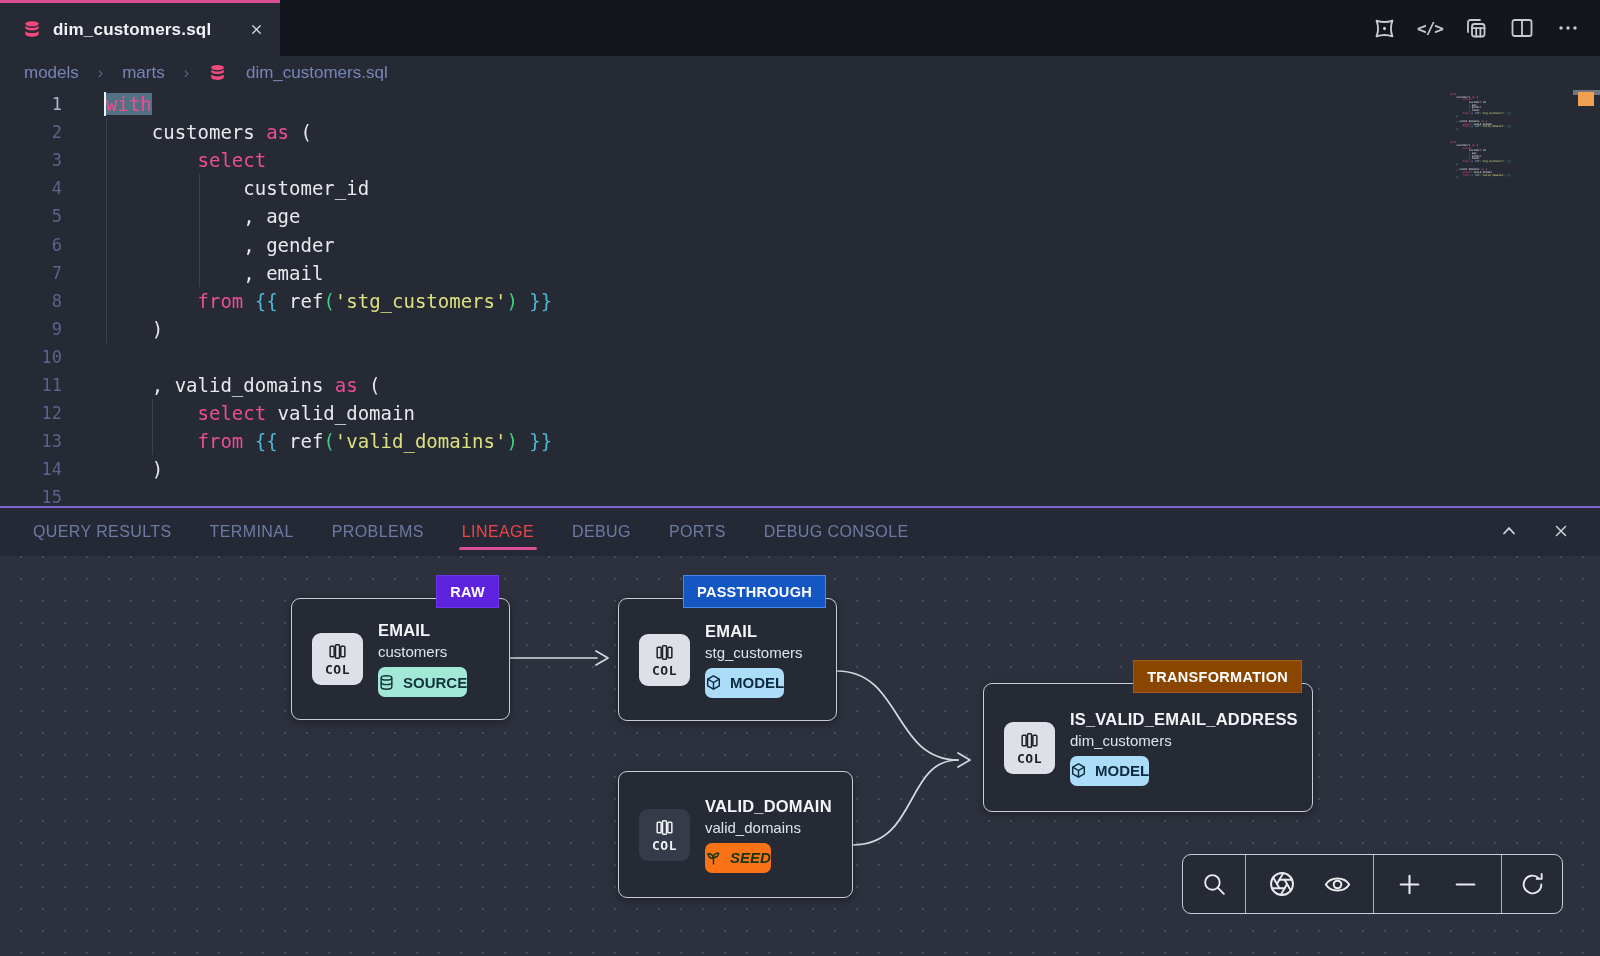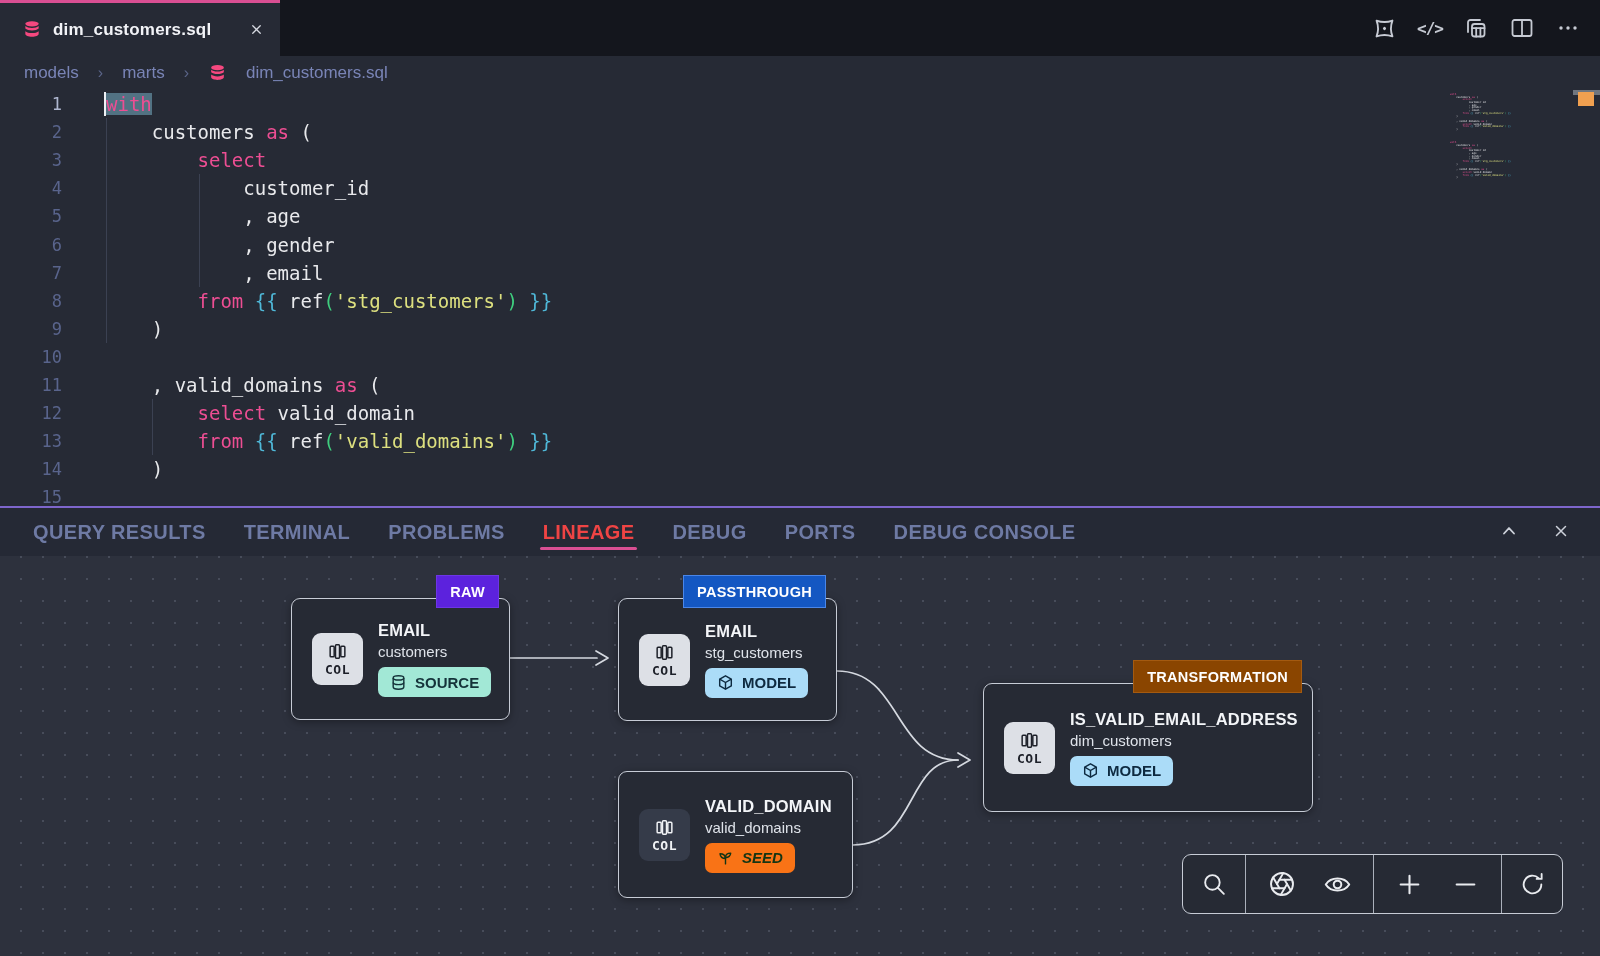--- a/index.html
+++ b/index.html
@@ -41,21 +41,21 @@
   .minimap{position:absolute; left:1450px; top:4px; width:115px; opacity:.95;}
   .mrow{height:2.7px; font-size:2.6px; line-height:2.7px; font-family:"DejaVu Sans Mono", monospace; white-space:pre;}
   .mgap{height:8px;}
   .scroll-track{position:absolute; left:1573px; top:0; width:27px; height:5px; background:#70767f;}
   .scroll-marker{position:absolute; left:1578px; top:2px; width:16px; height:14px; background:#f0a050;}
 
   
   .panelhead{position:absolute; left:0; top:506px; width:1600px; height:50px; background:var(--bg-panelhead);
              border-top:2px solid var(--divider); display:flex; align-items:center; padding-left:33px; gap:38px;}
   .ptab{position:relative; height:100%; display:flex; align-items:center; color:var(--ptab);
-        font-size:20px; font-weight:700; letter-spacing:.4px; cursor:pointer;}
+        font-size:16px; font-weight:400; letter-spacing:.4px; cursor:pointer;}
   .ptab.active{color:#ef4444;}
   .ptab.active::after{content:""; position:absolute; left:-3px; right:-3px; bottom:6px; height:3px; background:var(--accent-pink); border-radius:2px;}
   .panel-actions{position:absolute; right:24px; top:506px; height:50px; display:flex; align-items:center; gap:22px;}
   .pbtn{width:30px; height:30px; display:flex; align-items:center; justify-content:center; color:#cdd1da; cursor:pointer;}
 
   
   .canvas{position:absolute; left:0; top:556px; width:1600px; height:400px; background:var(--bg-canvas);
           background-image:radial-gradient(#474c5a 1.1px, transparent 1.2px); background-size:22px 22px; background-position:10px 12px;}
   .edges{position:absolute; left:0; top:0; width:1600px; height:400px;}
   .node{position:absolute; background:var(--node-bg); border:1.5px solid var(--node-border); border-radius:9px;
@@ -63,21 +63,21 @@
   .node-badge{position:absolute; top:-24px; right:10px; height:33px; display:flex; align-items:center; padding:0 13px;
               border-radius:0; color:#fff; font-size:14.5px; font-weight:700; letter-spacing:.3px; border:1.5px solid;}
   .col-tile{position:absolute; left:20px; top:50%; transform:translateY(-50%); width:51px; height:52px; border-radius:9px;
             display:flex; flex-direction:column; align-items:center; justify-content:center; gap:0px;}
   .col-tile.light{background:#dde0e6; color:#1d2029;}
   .col-tile.dark{background:#353b49; color:#f0f2f5;}
   .col-tile .col-label{font-size:13px; font-weight:700; letter-spacing:.5px; font-family:"DejaVu Sans Mono", monospace;}
   .node-body{margin-left:86px; height:100%; display:flex; flex-direction:column; justify-content:center; gap:3px; padding-right:16px;}
   .node-title{color:#f3f5f8; font-size:16.5px; font-weight:700; letter-spacing:.2px;}
   .node-sub{color:#dfe3ea; font-size:15px;}
-  .node-chip{display:inline-flex; align-items:center; gap:8px; height:30px; padding:0 12px; border-radius:7px;
+  .node-chip{display:inline-flex; align-items:center; gap:8px; height:30px; padding:0 0; border-radius:7px;
              font-size:15px; font-weight:700; width:fit-content; margin-top:4px;}
 
   
   .lin-toolbar{position:absolute; left:1182px; top:298px; width:381px; height:60px; display:flex;
                background:var(--node-bg); border:1.5px solid var(--node-border); border-radius:9px; overflow:hidden;}
   .tgroup{display:flex; align-items:center; justify-content:space-evenly; height:100%;}
   .tgroup + .tgroup{border-left:1px solid #aab0bb;}
   .tool-btn{width:40px; height:40px; display:flex; align-items:center; justify-content:center; color:#e9ebef; cursor:pointer;}
   svg{display:block;}
 </style>

